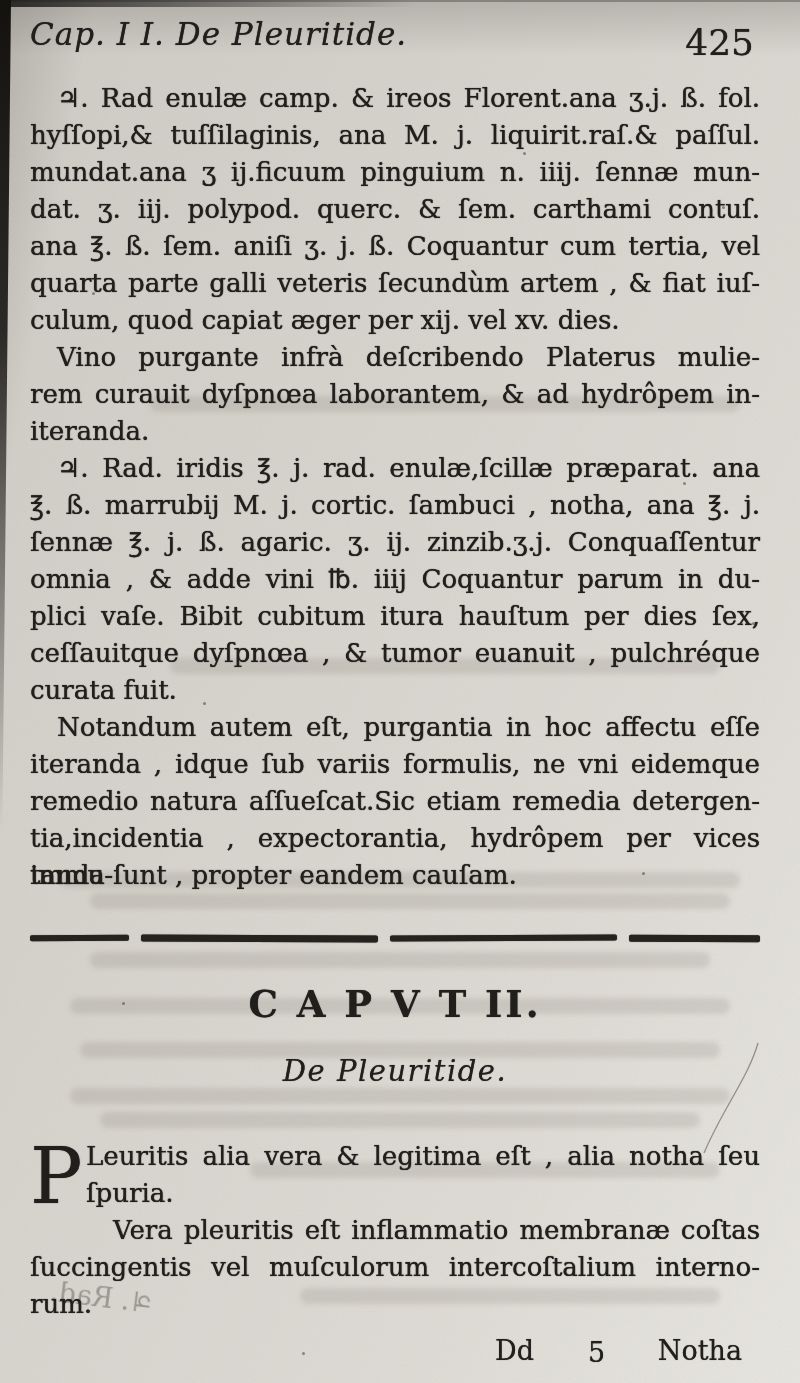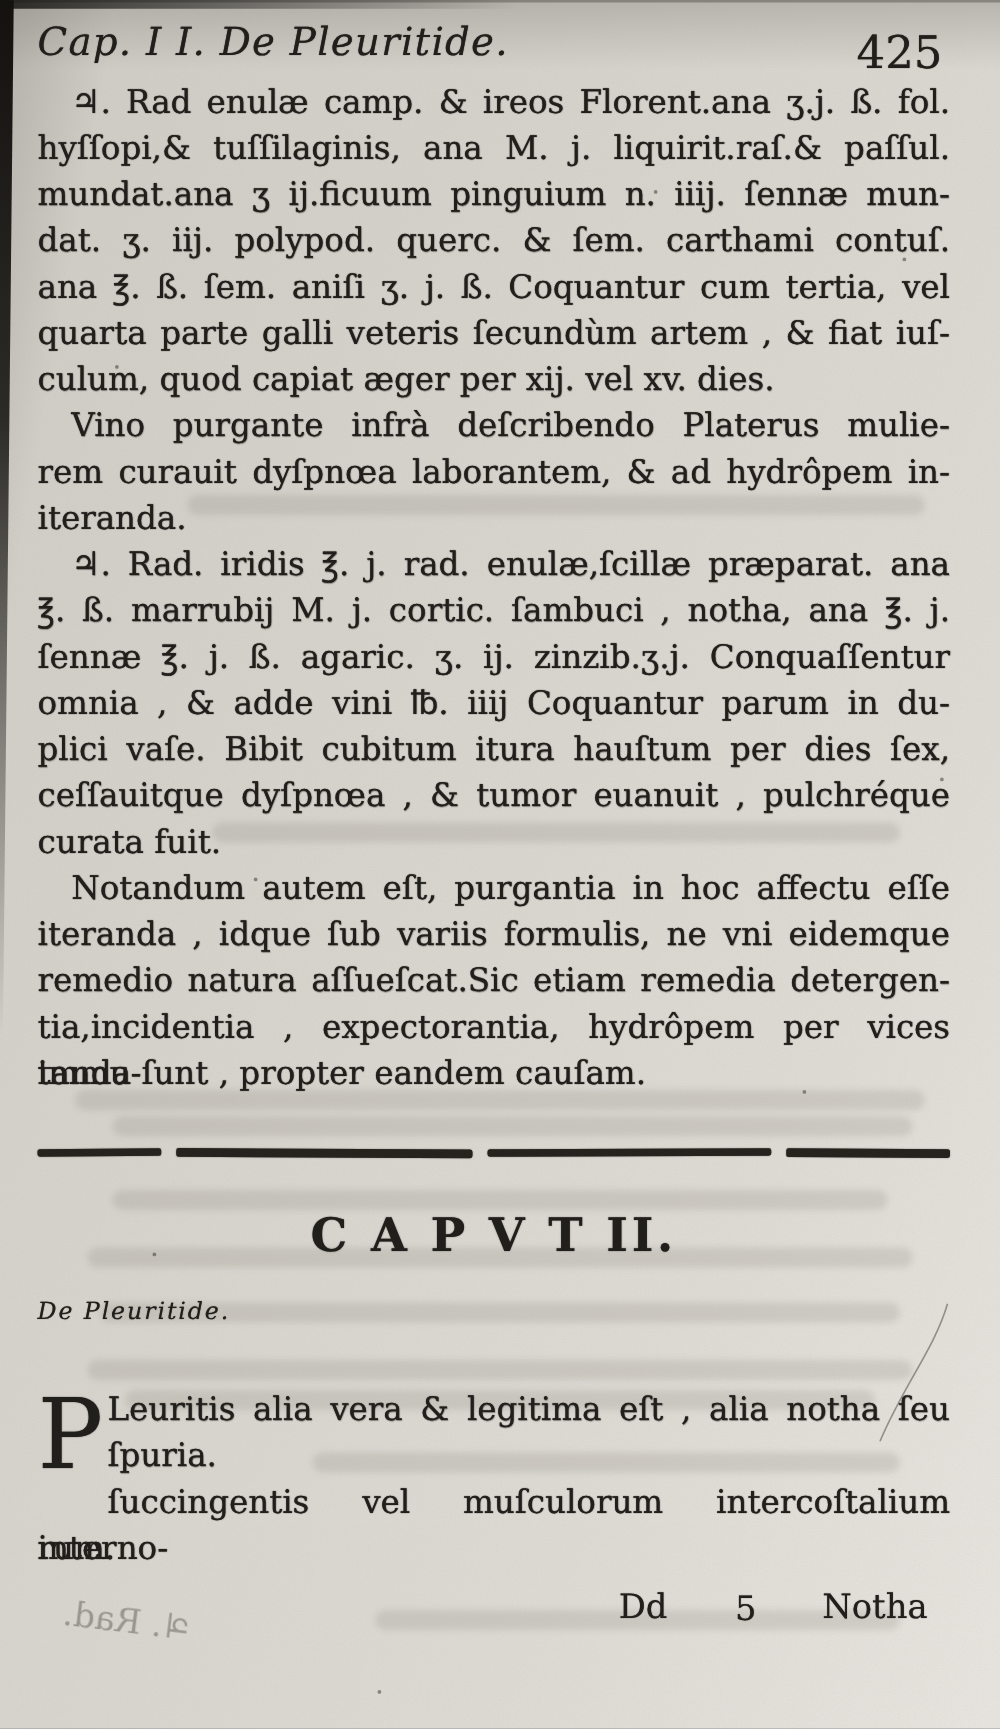--- a/index.html
+++ b/index.html
@@ -31,21 +31,21 @@
     letter-spacing:1px;
     padding-top:6px;
     text-shadow:0 0 0.8px rgba(33,31,28,0.85);
   }
   .page-number{
     position:absolute;right:6px;top:12px;
     font-size:36px;
     text-shadow:0 0 0.8px rgba(33,31,28,0.85);
   }
   
-  .bodytext{margin-top:0;}
+  .bodytext{margin-top:16px;}
   .para{margin:0;}
   .line{
     height:37px;line-height:37px;
     font-size:26px;
     text-align:justify;
     text-align-last:justify;
     text-shadow:0 0 0.8px rgba(33,31,28,0.9),0.4px 0.4px 0.9px rgba(33,31,28,0.4);
   }
   .line.last{text-align-last:left;}
   .line.indent{text-indent:27px;}
@@ -66,22 +66,23 @@
   
   .chapter-heading{
     margin-top:40px;
     text-align:center;
     font-size:37px;font-weight:700;
     letter-spacing:3px;
     text-shadow:0 0 1px rgba(33,31,28,0.8);
   }
   .chapter-subheading{
     margin-top:28px;
+    text-align:center;
     font-style:italic;
-    font-size:19px;letter-spacing:1.5px;
+    font-size:29px;letter-spacing:1.5px;
     text-shadow:0 0 0.8px rgba(33,31,28,0.8);
   }
   
   .intro{margin-top:50px;}
   .dropcap{
     float:left;
     width:48px;height:74px;
     font-size:78px;line-height:72px;
     text-align:left;
     margin:2px 8px 0 0;
@@ -214,20 +215,21 @@
 
     <div class="intro">
       <div class="dropcap">P</div>
       <div id="intro-lines">
           <div class="line">Leuritis alia vera &amp; legitima eſt , alia notha ſeu</div>
           <div class="line last">ſpuria.</div>
         </div>
     </div>
 
     <div id="closing-para" class="para">
+        <div class="line indent">Vera pleuritis eſt inflammatio membranæ coſtas</div>
         <div class="line">ſuccingentis vel muſculorum intercoſtalium interno-</div>
         <div class="line last">rum.</div>
       </div>
 
     <div class="footer">
       <span class="sig-mark">Dd</span>
       <span class="sig-num">5</span>
       <span class="catchword">Notha</span>
     </div>
 

